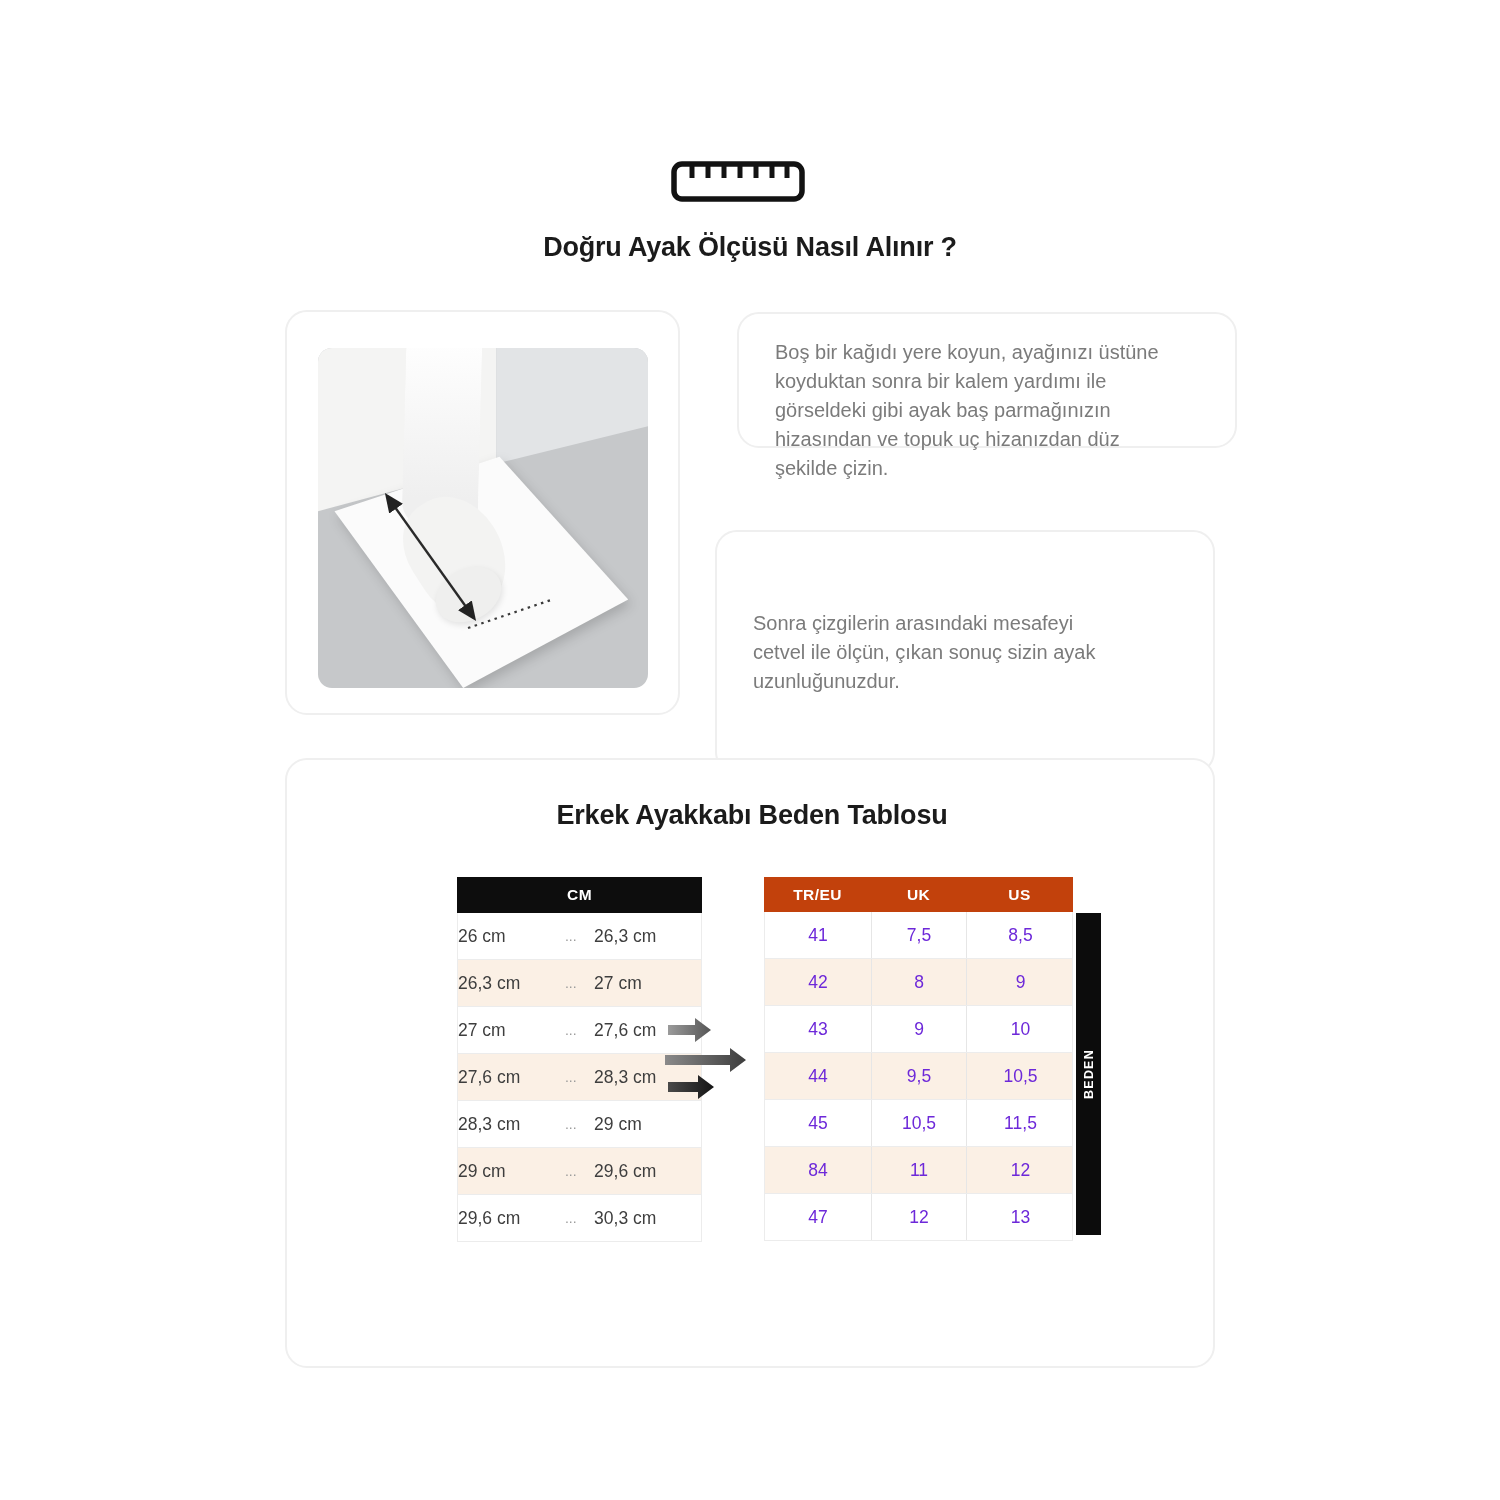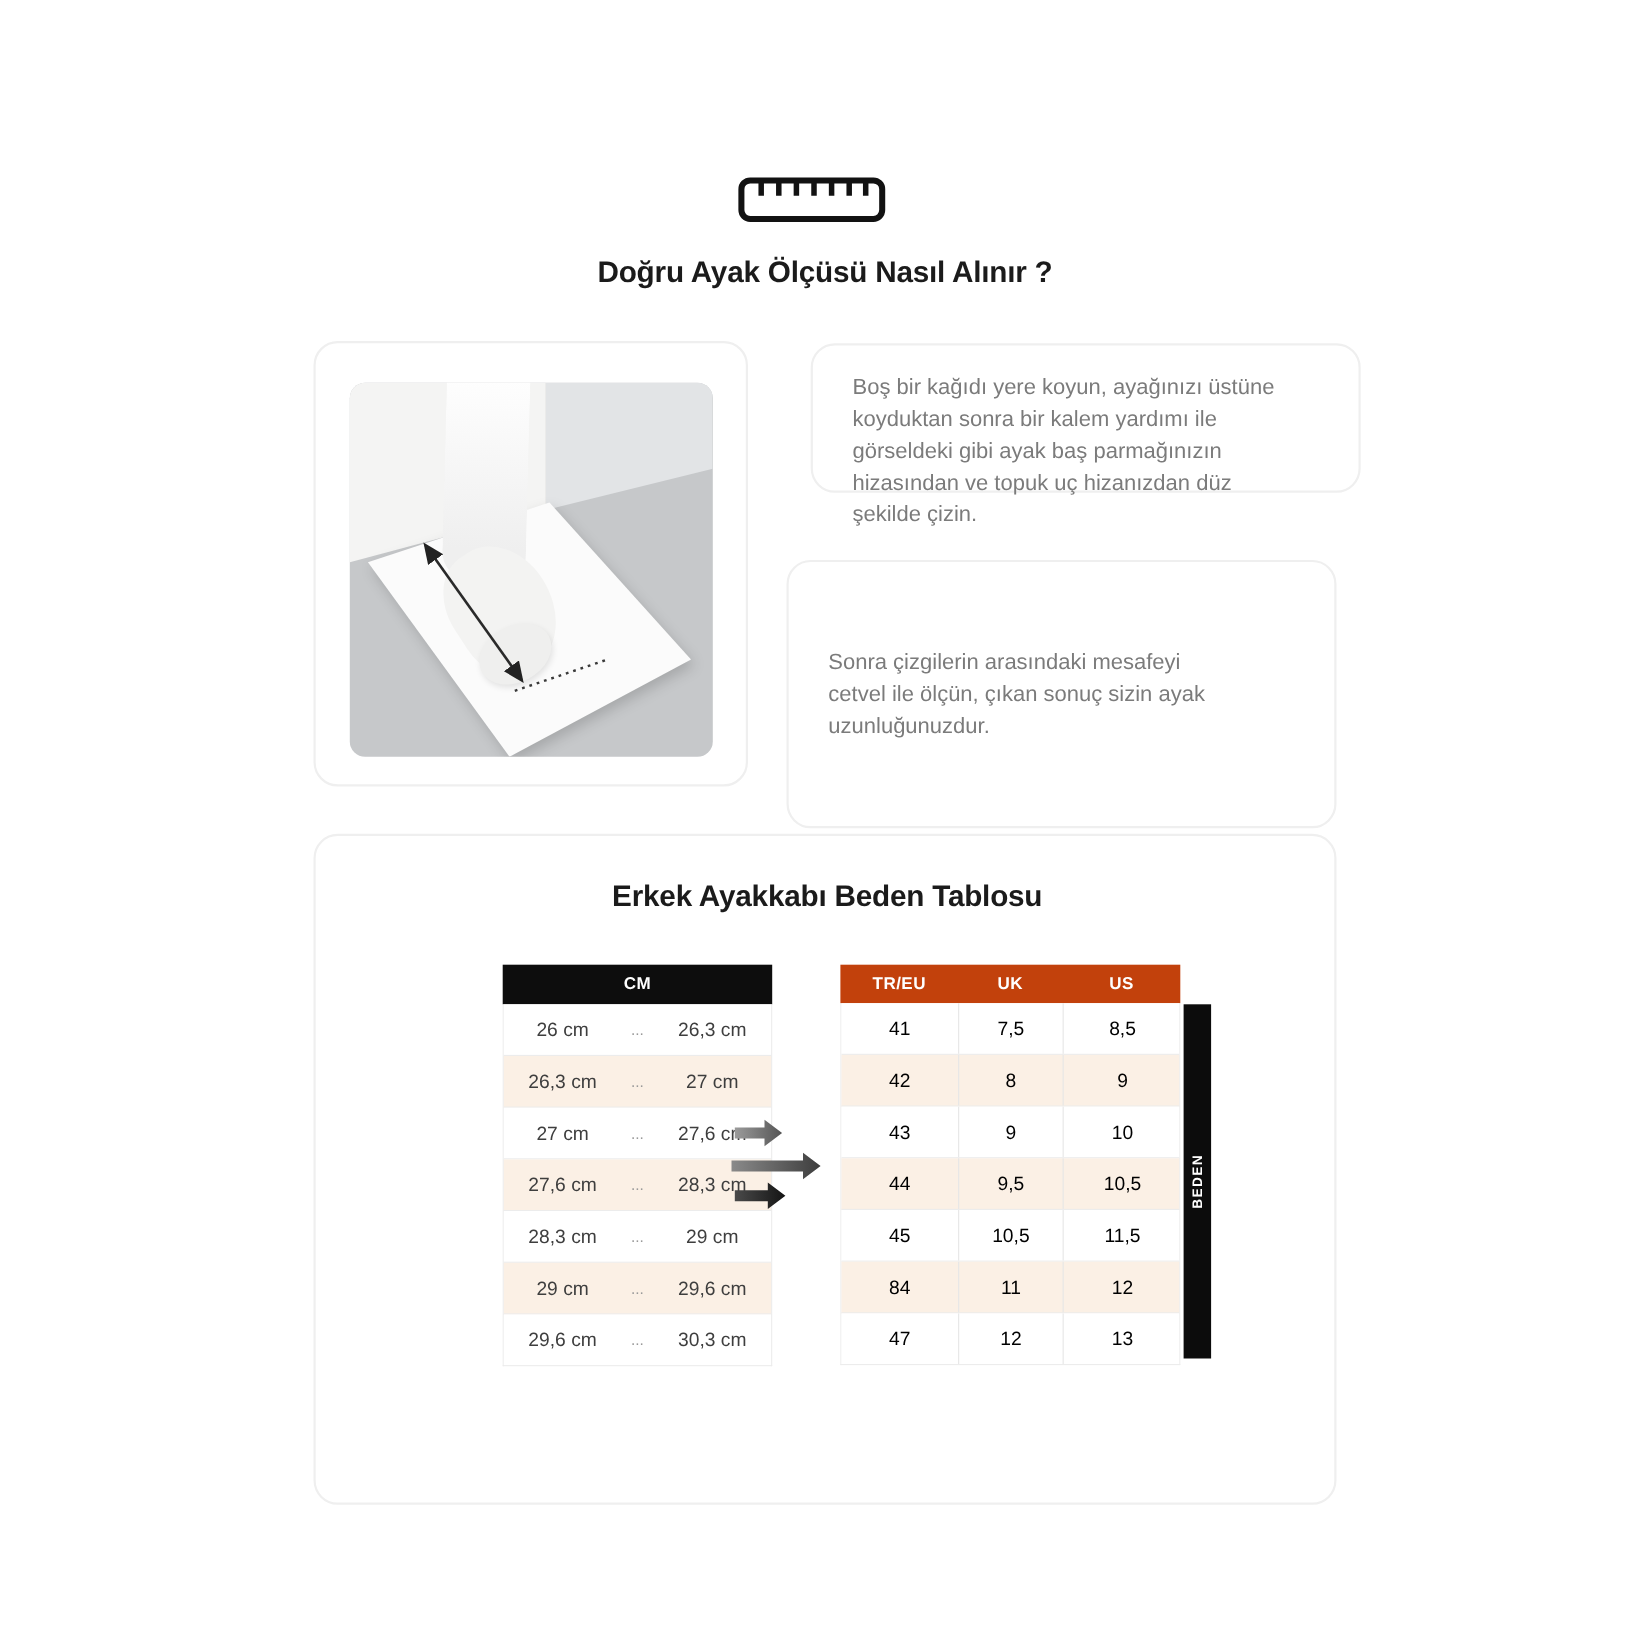--- a/index.html
+++ b/index.html
@@ -12,21 +12,21 @@
   
   .page-title{position:absolute;left:0;top:232px;width:1500px;margin:0;
               text-align:center;font-size:27px;font-weight:700;color:#1b1b1b;letter-spacing:-0.2px;}
   .section-title{position:absolute;left:0;top:40px;width:930px;margin:0;
               text-align:center;font-size:27px;font-weight:700;color:#1b1b1b;letter-spacing:-0.2px;}
 
   
   .card{position:absolute;background:#fff;border:2px solid #efefef;border-radius:22px;box-sizing:border-box;}
   .photo-card{left:285px;top:310px;width:395px;height:405px;}
   .step-card-1{left:715px;top:312px;width:500px;height:136px;margin-left:22px;}
-  .step-card-2{left:715px;top:509px;width:500px;height:244px;display:flex;align-items:center;}
+  .step-card-2{left:715px;top:530px;width:500px;height:244px;display:flex;align-items:center;}
   .table-card{left:285px;top:758px;width:930px;height:610px;}
 
   .step-text{padding:24px 36px 0 36px;font-size:20px;line-height:29px;color:#7b7b7b;}
   .step-card-2 .step-text{padding-top:0;}
   .step-line{white-space:nowrap;}
 
   
   .photo{position:absolute;left:31px;top:36px;width:330px;height:340px;border-radius:14px;
          overflow:hidden;background:#c6c8ca;}
   .wall-a{position:absolute;inset:0;background:#f4f4f3;clip-path:polygon(0 0,54% 0,54% 34%,0 48%);}
@@ -48,24 +48,24 @@
   .intl-table{position:absolute;left:477px;top:117px;width:309px;}
   .thead{height:36px;background:#0d0d0d;color:#ffffff;font-size:15.5px;font-weight:700;
          letter-spacing:0.4px;display:flex;align-items:center;justify-content:center;}
   .thead3{height:35px;background:#c2410c;color:#ffffff;font-size:15.5px;font-weight:700;
           letter-spacing:0.4px;display:grid;grid-template-columns:107px 95px 107px;}
   .thead3 span{display:flex;align-items:center;justify-content:center;}
   .tbody{border:1px solid #ececec;border-top:none;box-sizing:border-box;}
   .cm-row{height:46px;display:grid;grid-template-columns:44% 12% 44%;align-items:center;
           border-bottom:1px solid #ececec;font-size:17.5px;color:#3e3e3e;background:#ffffff;}
   .cm-row:last-child{border-bottom:none;}
-  .cm-row span{text-align:center;}
+  .cm-row span{text-align:left;}
   .cm-row .sep{font-size:14px;color:#9a9a9a;}
   .size-row{height:46px;display:grid;grid-template-columns:107px 95px 107px;align-items:stretch;
-          border-bottom:1px solid #ececec;font-size:17.5px;color:#000000;background:#ffffff;}
+          border-bottom:1px solid #ececec;font-size:17.5px;color:#6d28d9;background:#ffffff;}
   .size-row:last-child{border-bottom:none;}
   .size-row span{display:flex;align-items:center;justify-content:center;box-sizing:border-box;}
   .size-row span:nth-child(1),.size-row span:nth-child(2){border-right:1px solid #e6e6e6;}
   .alt{background:#fbf0e5;}
 
   .beden-bar{position:absolute;left:789px;top:153px;width:25px;height:322px;background:#0c0c0c;
              display:flex;align-items:center;justify-content:center;}
   .beden-bar span{transform:rotate(-90deg);white-space:nowrap;color:#ffffff;font-size:12.5px;
                   font-weight:700;letter-spacing:1.2px;}
 

